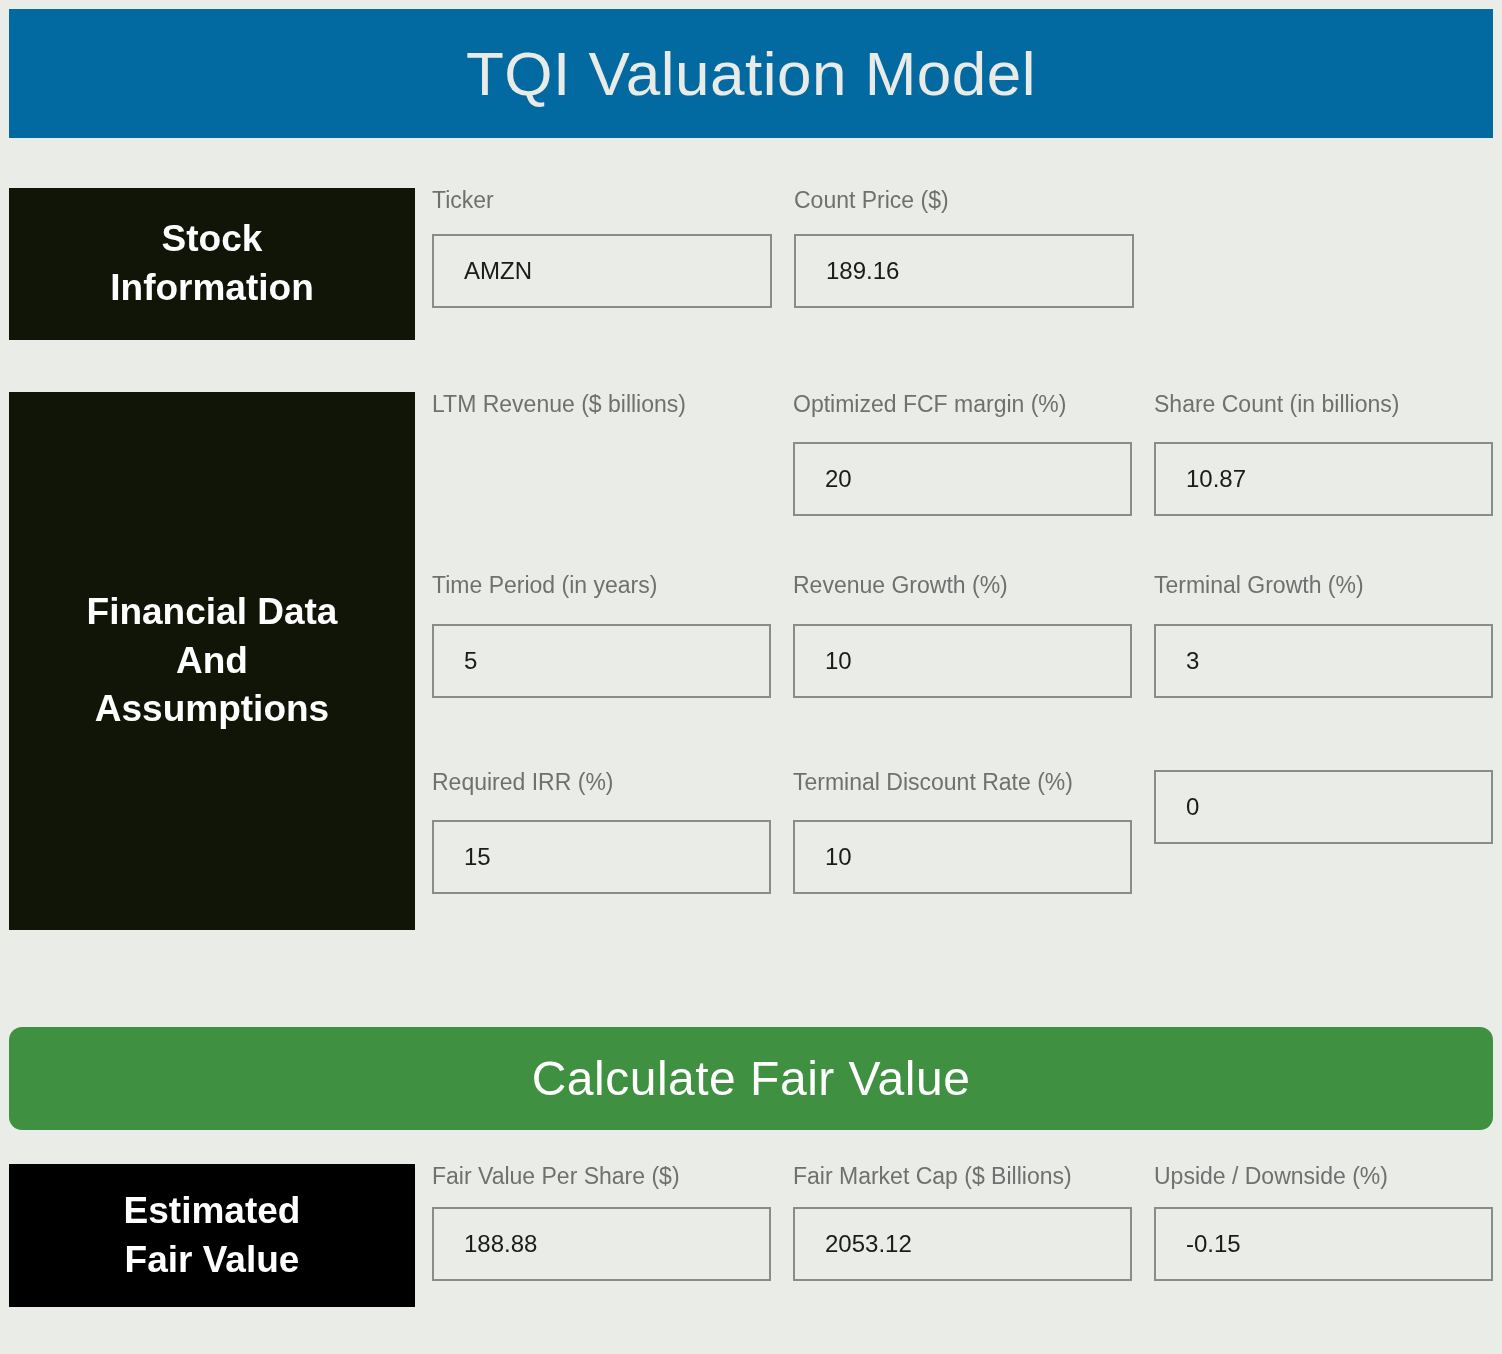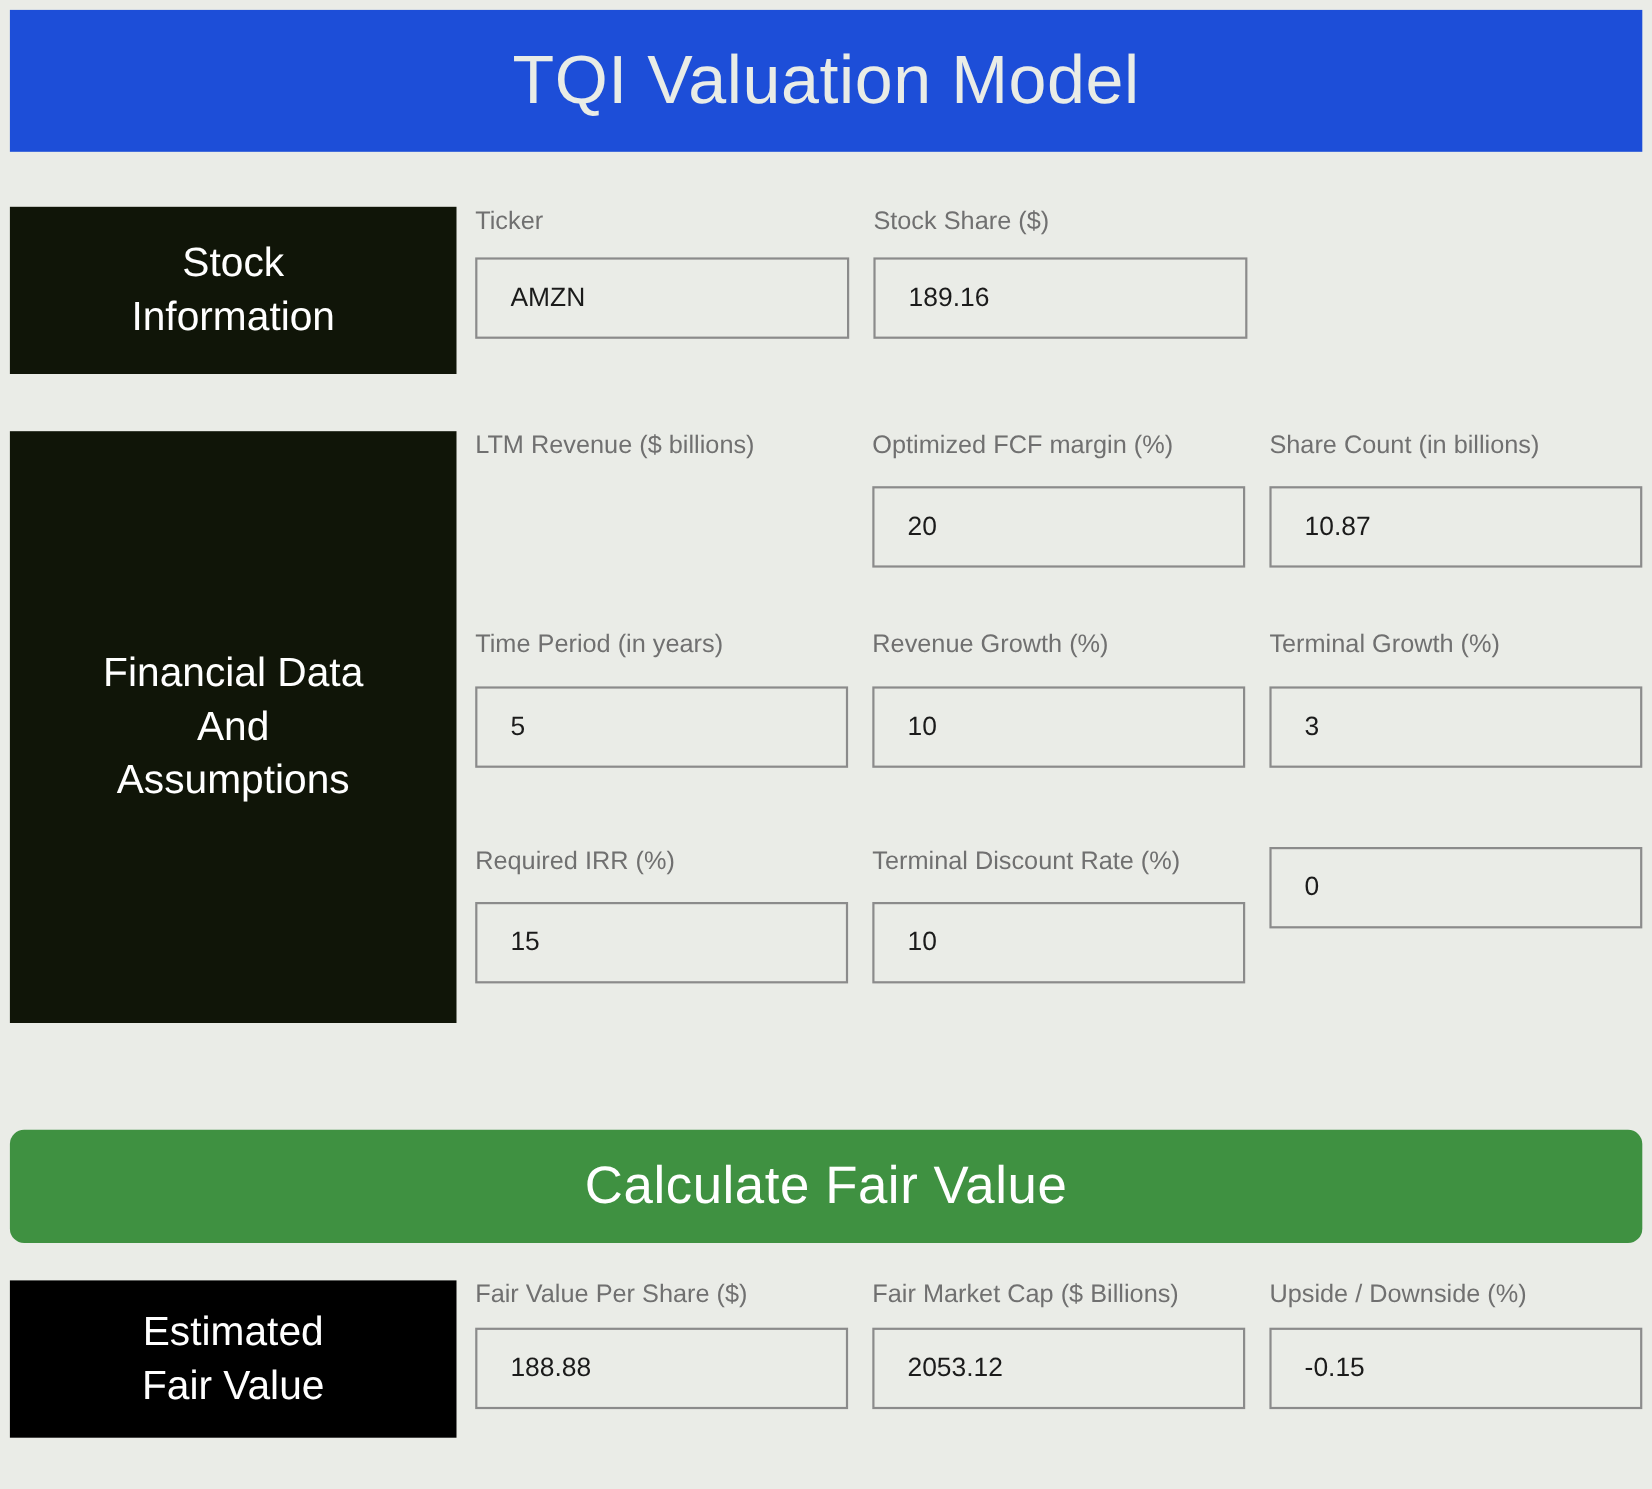--- a/index.html
+++ b/index.html
@@ -19,21 +19,21 @@
     position: relative;
     width: 1502px;
     height: 1354px;
     padding: 0 9px;
   }
 
   
   .app-header {
     margin-top: 9px;
     height: 129px;
-    background: #1d4ed8;
+    background: #0369a1;
     display: flex;
     align-items: center;
     justify-content: center;
   }
   .app-header-title {
     color: #e9ece6;
     font-size: 62px;
     line-height: 1;
     font-weight: 400;
     letter-spacing: 0.5px;
@@ -48,21 +48,21 @@
   .section-label {
     flex: 0 0 406px;
     width: 406px;
     display: flex;
     align-items: center;
     justify-content: center;
     text-align: center;
     color: #ffffff;
     font-size: 37px;
     line-height: 1.32;
-    font-weight: 400;
+    font-weight: 700;
   }
   .section-label.dark-green { background: #101508; }
   .section-label.black { background: #000000; }
 
   .section-fields {
     flex: 1 1 auto;
     padding-left: 17px;
     min-width: 0;
   }
 
@@ -146,21 +146,21 @@
     <div class="section-label dark-green">Stock<br>Information</div>
     <div class="section-fields">
       <div class="field-row">
 
         <div class="field">
           <span class="field-label">Ticker</span>
           <input class="field-input" type="text" value="AMZN" style="">
         </div>
 
         <div class="field">
-          <span class="field-label">Stock Share ($)</span>
+          <span class="field-label">Count Price ($)</span>
           <input class="field-input" type="text" value="189.16" style="">
         </div>
 
       </div>
     </div>
   </div>
 
   <div class="section financial-section">
     <div class="section-label dark-green">Financial Data<br>And<br>Assumptions</div>
     <div class="section-fields">

